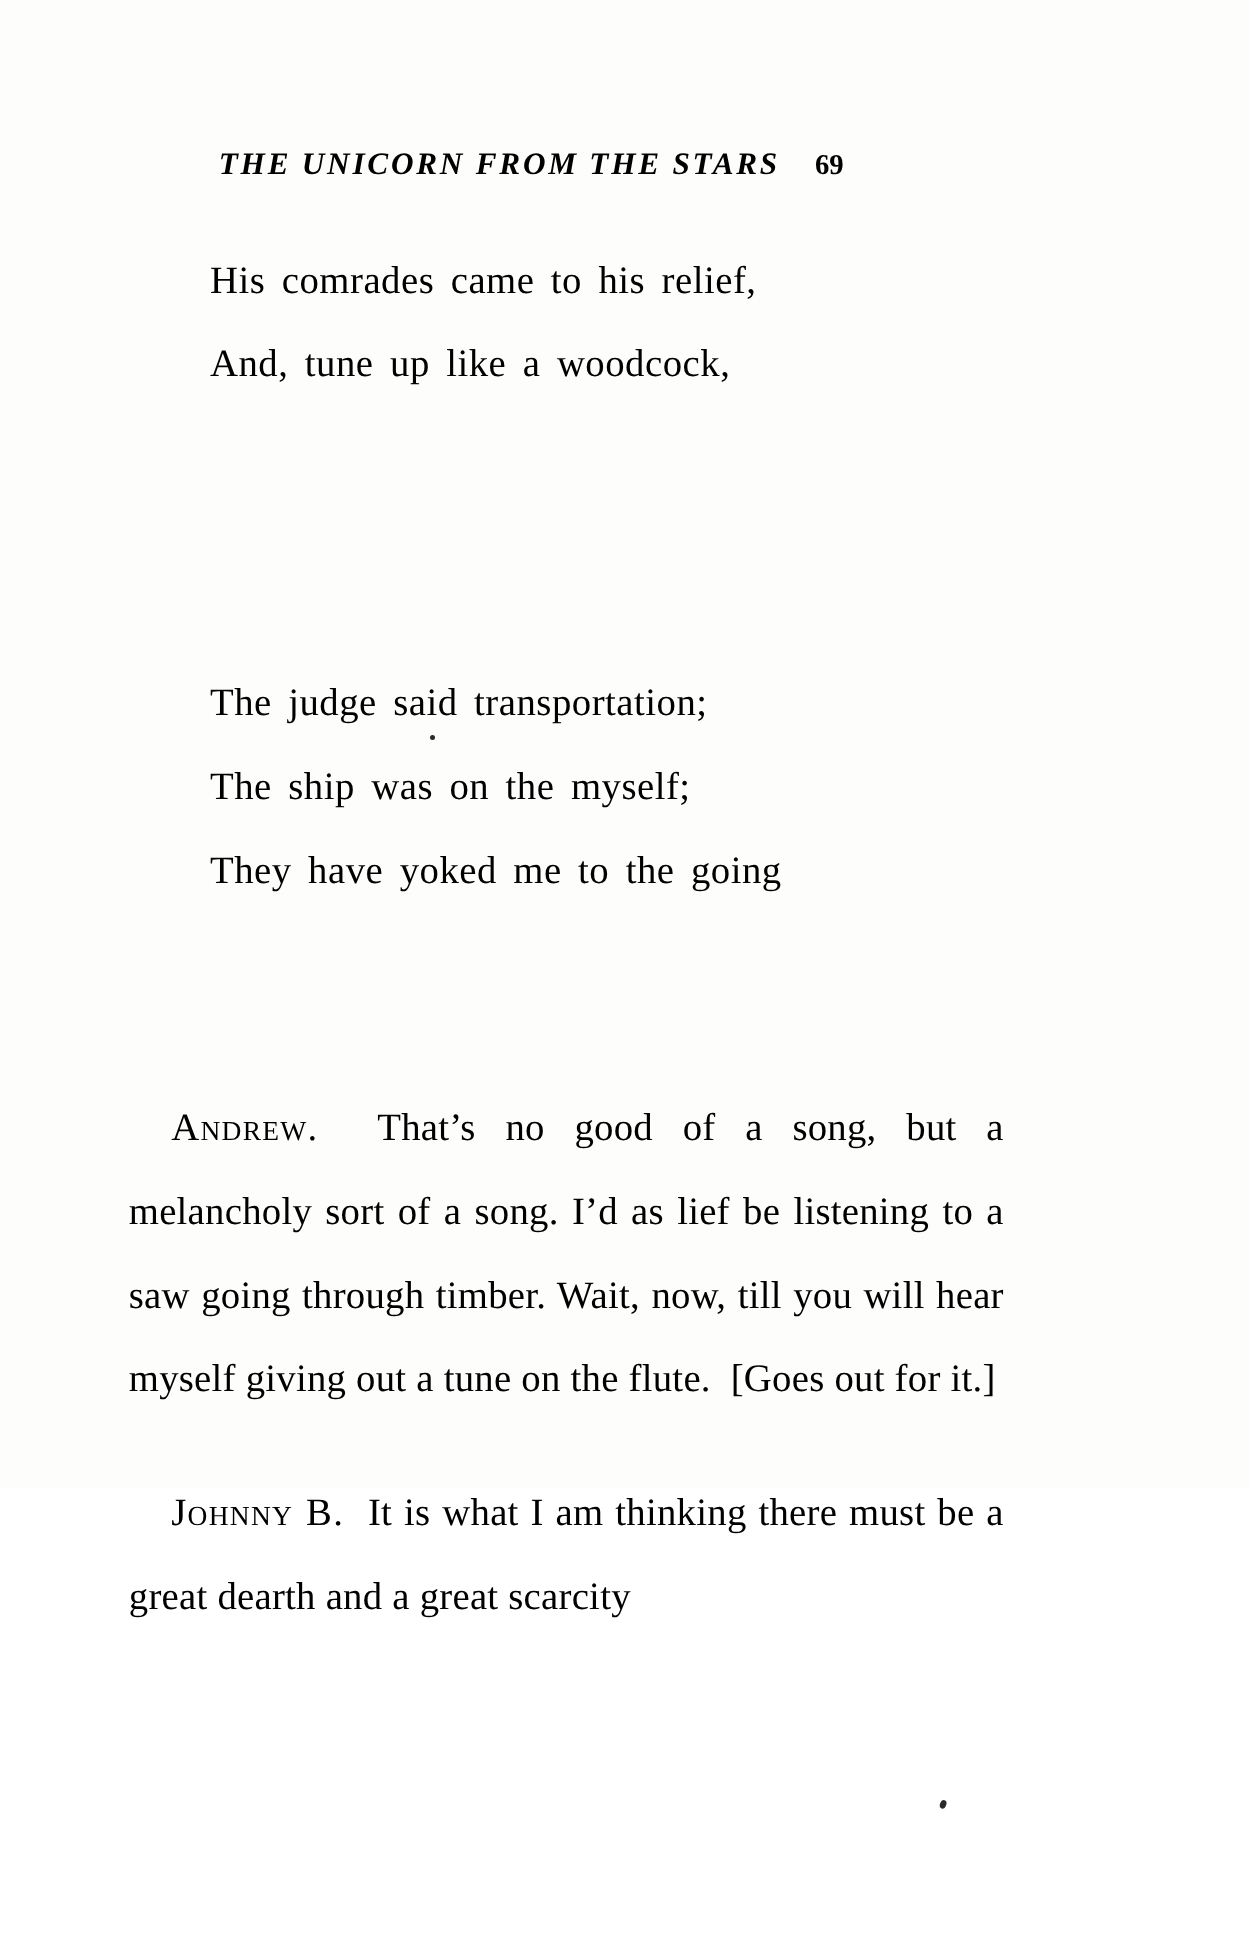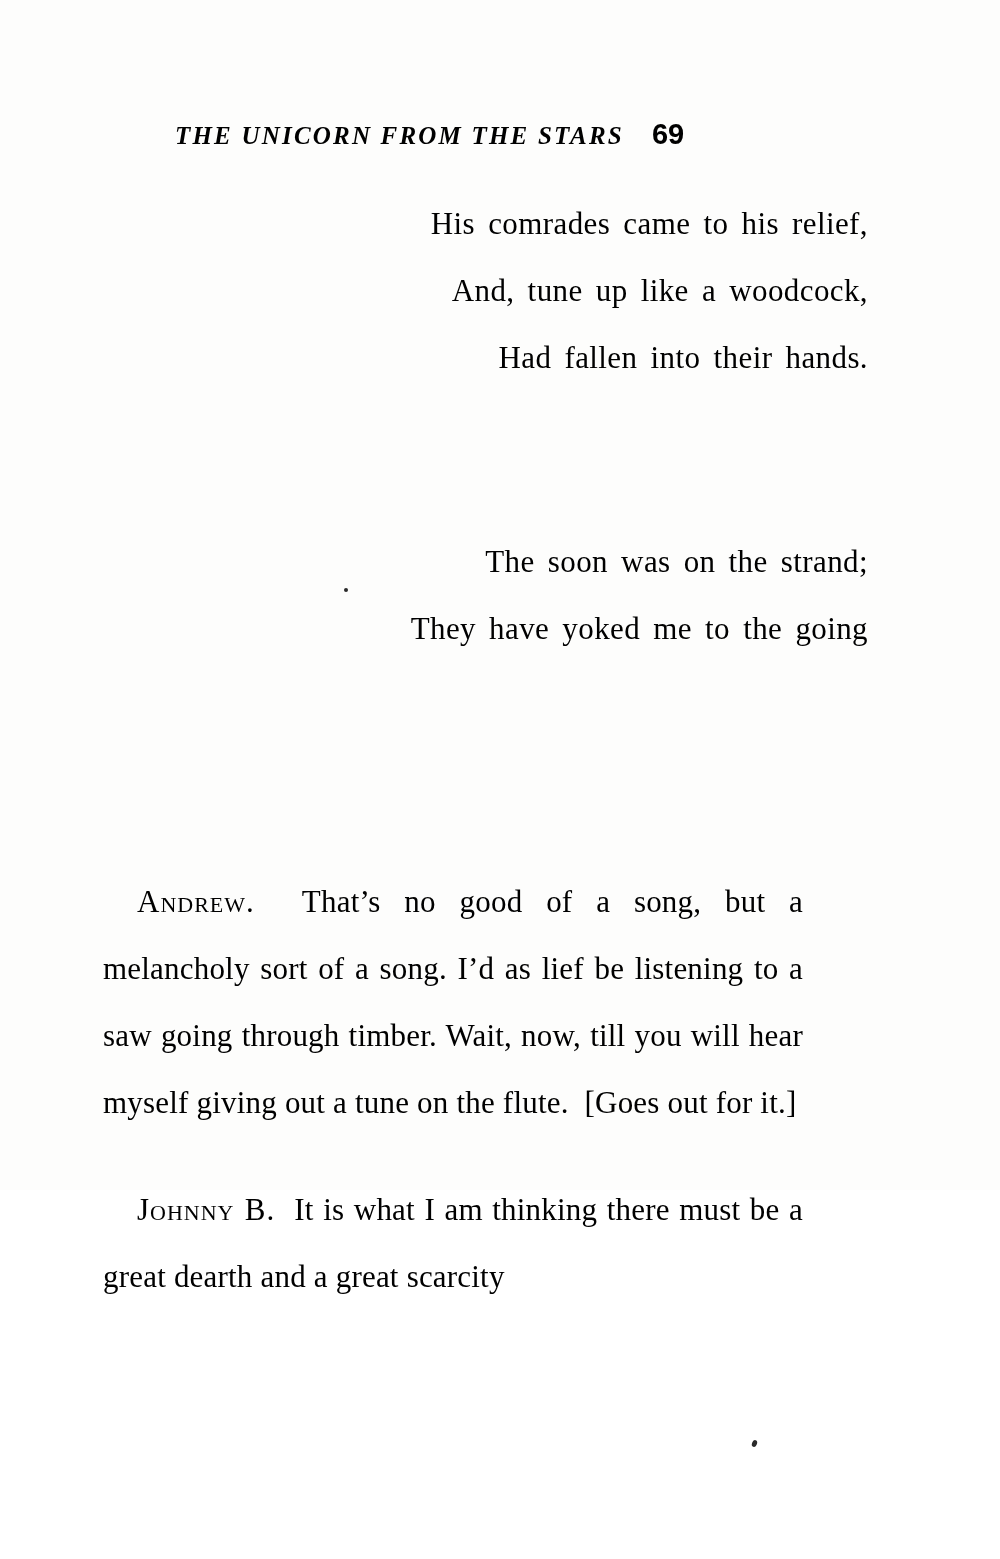--- a/index.html
+++ b/index.html
@@ -31,39 +31,38 @@
   }
   .running-head .rh-title {
     font-family: "Liberation Serif", serif;
     font-style: italic;
     font-weight: bold;
     font-size: 25px;
     letter-spacing: 2.2px;
     white-space: nowrap;
   }
   .running-head .rh-page {
-    font-family: Liberation Sans, sans-serif;
+    font-family: Liberation Serif, serif;
     font-weight: bold;
-    font-size: 29px;
+    font-size: 23px;
     margin-left: 28px;
   }
   .verse {
     position: absolute;
     left: 168px;
     width: 700px;
   }
   .verse-stanza-1 { top: 190px; }
   .verse-stanza-2 { top: 528px; }
   .verse-line {
     font-size: 31px;
     line-height: 67px;
     white-space: nowrap;
     letter-spacing: 0.4px;
     word-spacing: 5px;
-    text-align: right;
   }
   .prose {
     position: absolute;
     left: 103px;
     width: 700px;
   }
   .prose-block-1 { top: 868px; }
   .prose-block-2 { top: 1176px; }
   .prose p {
     margin: 0;
@@ -98,25 +97,25 @@
 <div class="page">
 
   <div class="running-head">
     <span class="rh-title">THE UNICORN FROM THE STARS</span>
     <span class="rh-page">69</span>
   </div>
 
   <div class="verse verse-stanza-1">
     <div class="verse-line">His comrades came to his relief,</div>
     <div class="verse-line">And, tune up like a woodcock,</div>
-    <div class="verse-line">Had fallen into their hands.</div>
   </div>
 
   <div class="verse verse-stanza-2">
-    <div class="verse-line">The soon was on the strand;</div>
+    <div class="verse-line">The judge said transportation;</div>
+    <div class="verse-line">The ship was on the myself;</div>
     <div class="verse-line">They have yoked me to the going</div>
   </div>
 
   <div class="prose prose-block-1">
     <p>
       <span class="indent"></span><span class="speaker">Andrew.</span>&nbsp; <span>That’s no good of a song, but a melancholy sort of a song. I’d as lief be listening to a saw going through timber. Wait, now, till you will hear myself giving out a tune on the flute.</span>&nbsp; <span class="stage">[Goes out for it.]</span>
     </p>
   </div>
 
   <div class="prose prose-block-2">

